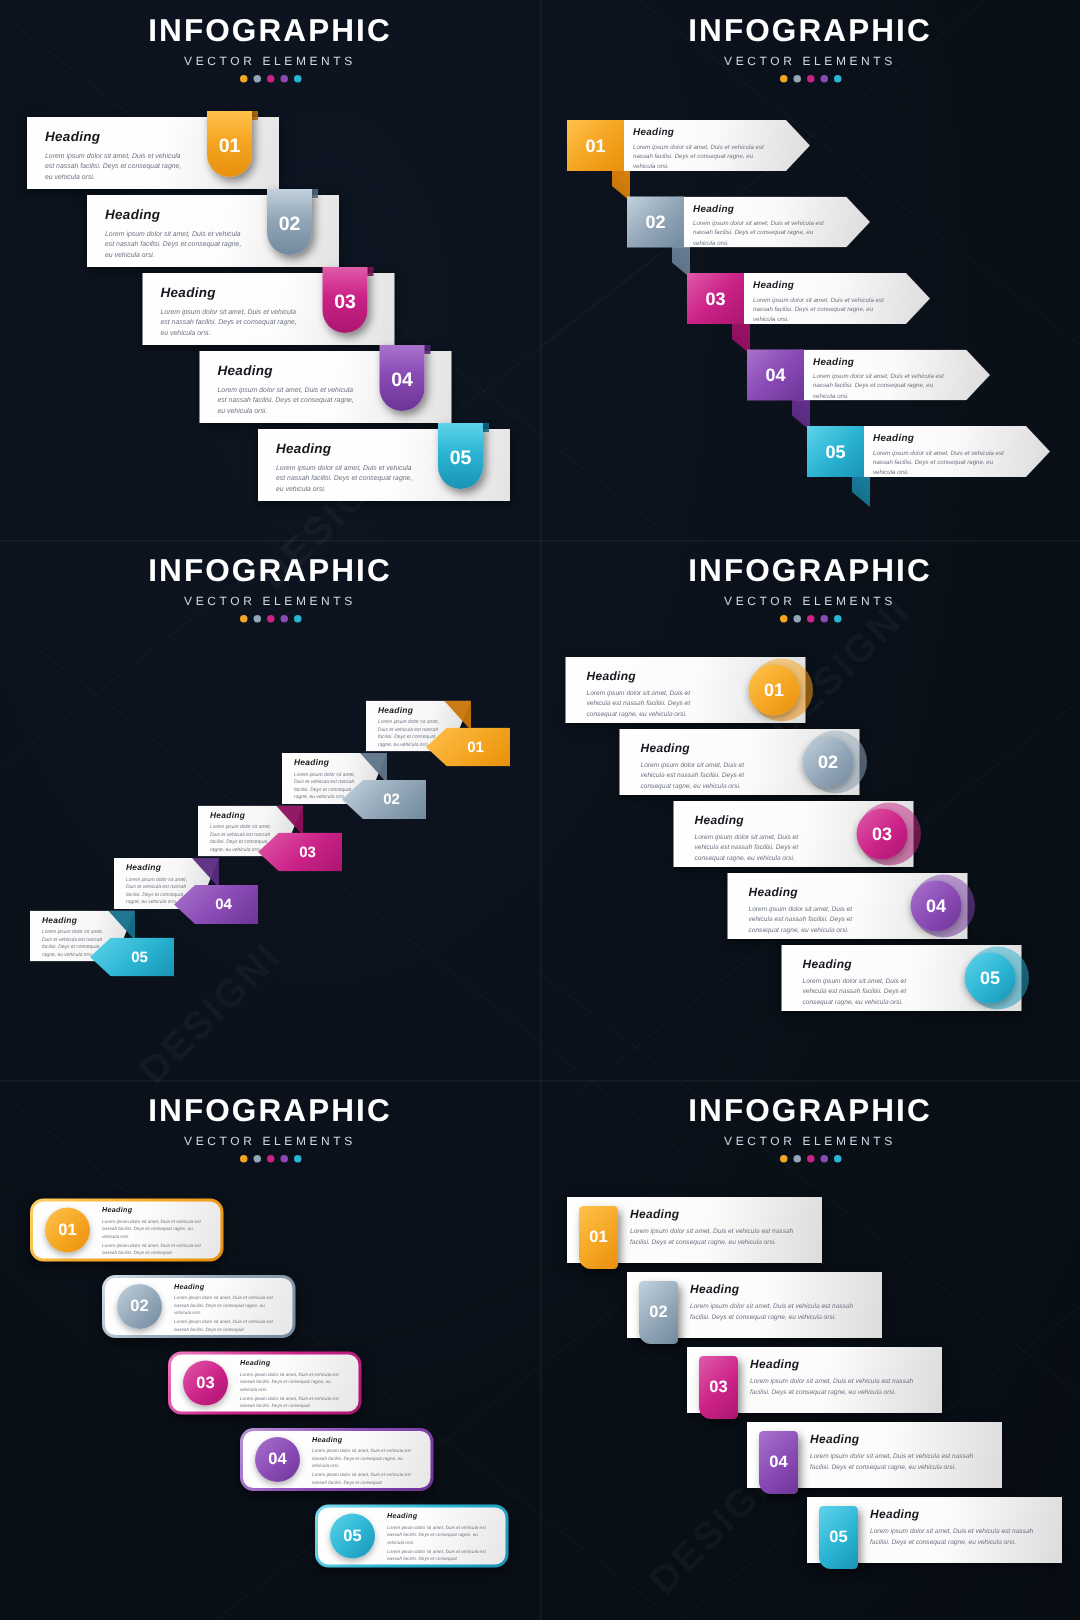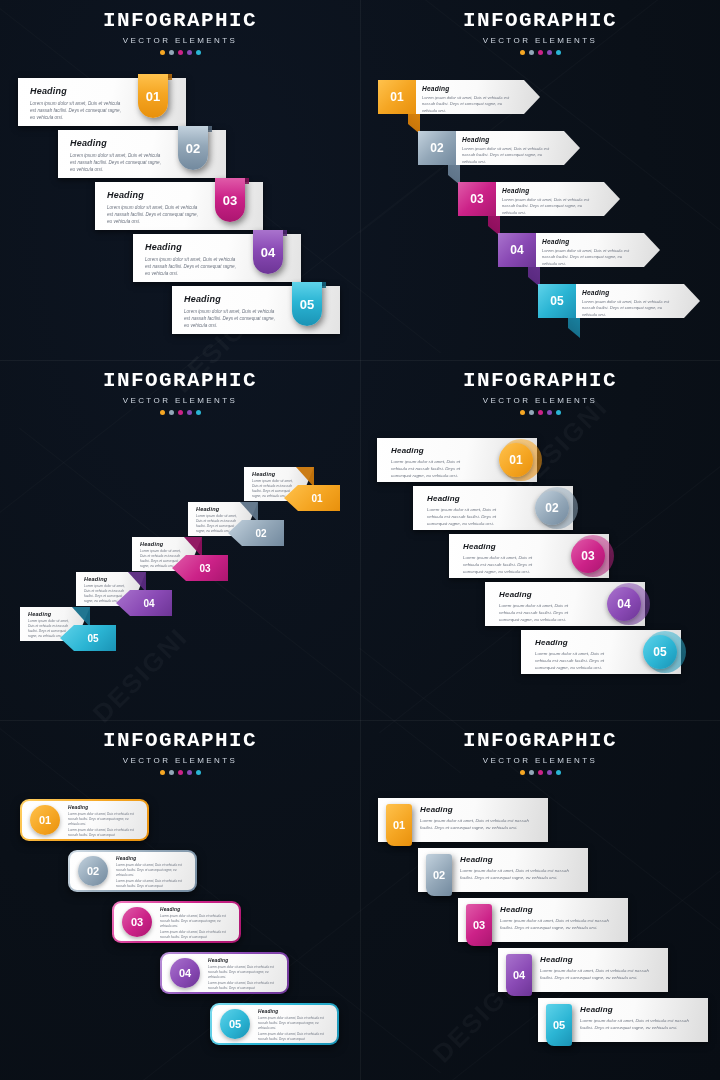--- a/index.html
+++ b/index.html
@@ -15,21 +15,21 @@
   .wm-logo{position:absolute;color:rgba(255,255,255,.035);font-weight:700;
      font-size:26px;letter-spacing:2px;pointer-events:none;white-space:nowrap;
      transform:rotate(-45deg);font-family:"Liberation Sans",sans-serif;}
 
   .panel{position:absolute;width:360px;height:360px;overflow:hidden;}
   .pdiv{position:absolute;background:rgba(255,255,255,.05);}
 
   
   .hdr{position:absolute;left:0;right:0;top:10px;text-align:center;}
   .hdr .t1{color:#ffffff;font-size:21px;font-weight:700;letter-spacing:1.4px;
-           line-height:1;margin:0;font-family:Liberation Mono, monospace;}
+           line-height:1;margin:0;font-family:Liberation Sans, sans-serif;}
   .hdr .t2{color:#cfd6e0;font-size:8px;font-weight:400;letter-spacing:2.4px;
            margin-top:5px;}
   .dots{margin-top:5px;display:flex;gap:4px;justify-content:center;}
   .dots span{width:5px;height:5px;border-radius:50%;display:block;}
 
   
   .hd{font-style:italic;font-weight:700;color:#15181d;letter-spacing:.2px;}
   .bd{color:#6d7480;line-height:1.55;font-style:italic;}
 
   

